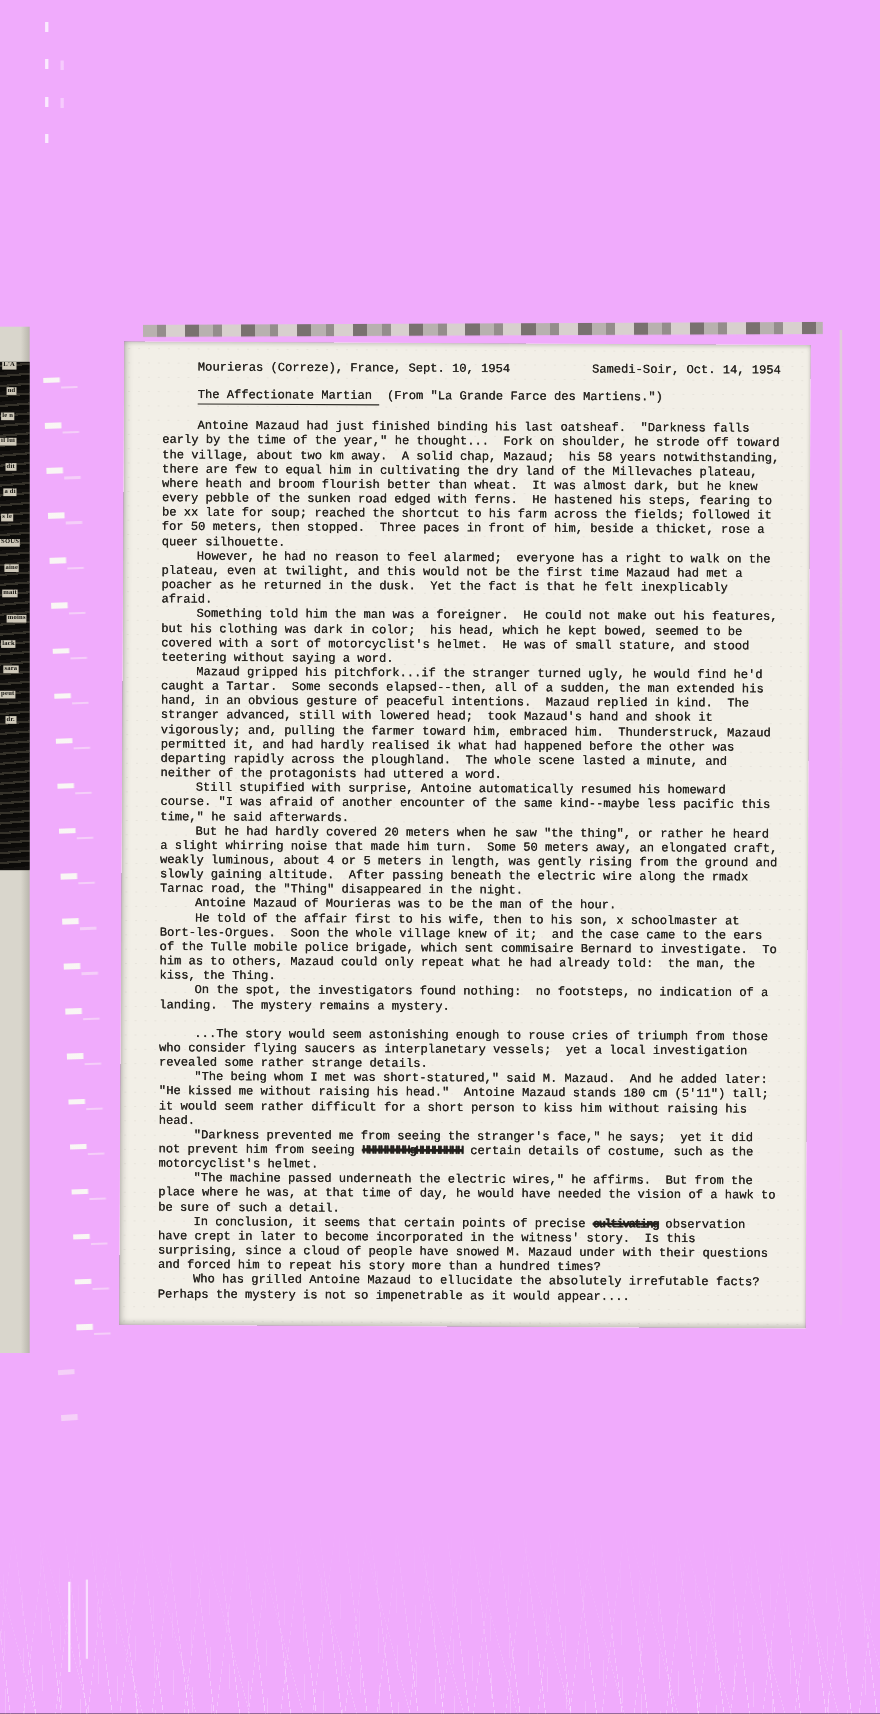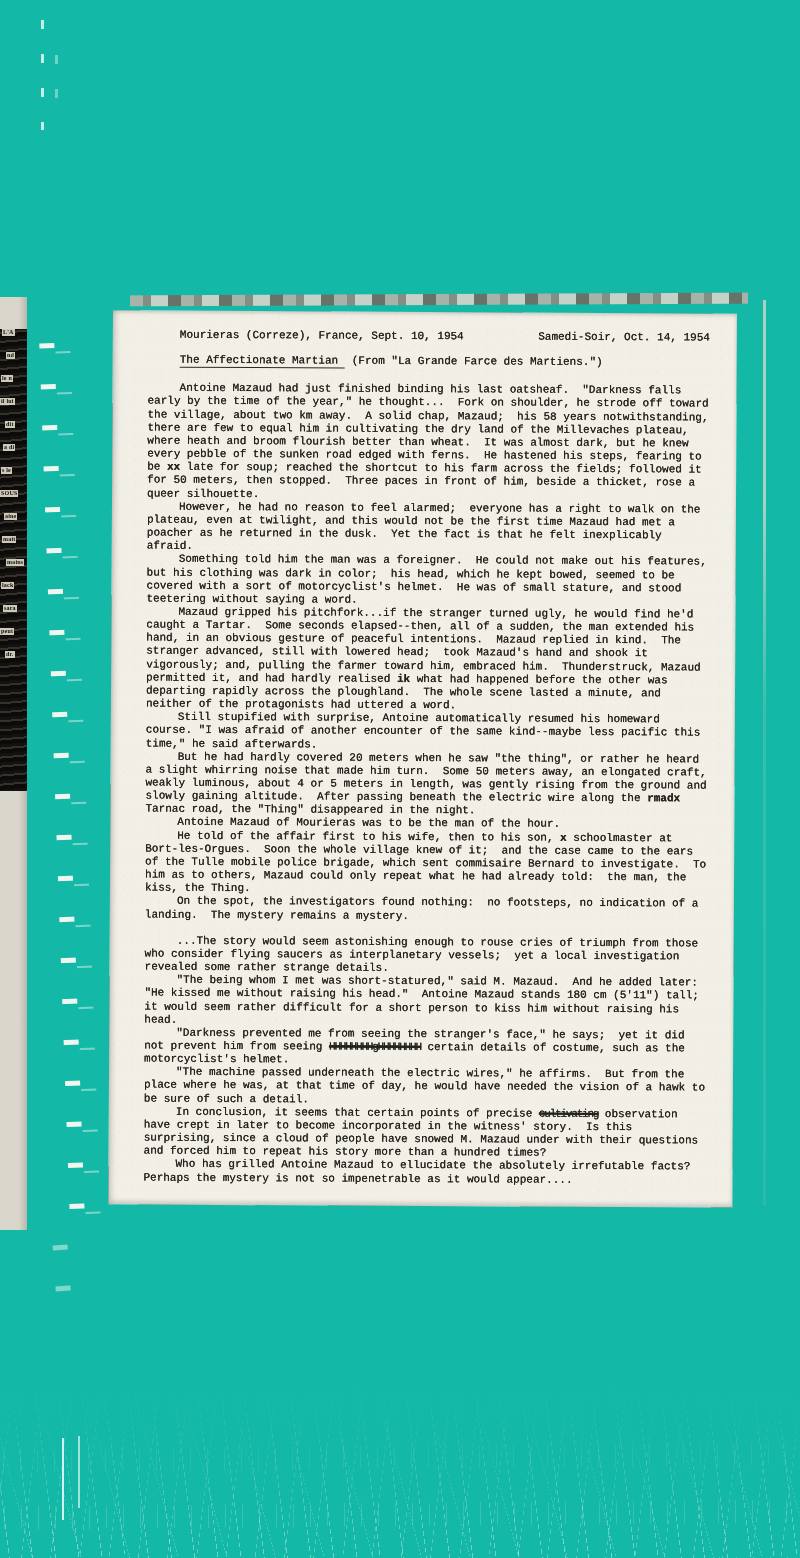--- a/index.html
+++ b/index.html
@@ -1,18 +1,18 @@
 <!DOCTYPE html>
 <html><head>
 <meta charset="utf-8">
 <style>
   html,body{margin:0;padding:0;background:#030303;}
   body{width:800px;height:1558px;overflow:hidden;position:relative;
        font-family:"Liberation Sans",sans-serif;}
-  .photo{position:absolute;inset:0;background:#14b8a6;}
+  .photo{position:absolute;inset:0;background:#f0abfc;}
 
   
   .back-sliver{position:absolute;left:0;top:297px;width:27px;height:933px;
     background:linear-gradient(90deg,#d9d6cc 0 70%,#b9b6ac 100%);overflow:hidden;}
   .dark-band{position:absolute;left:0;top:32px;width:27px;height:462px;
     background:
       repeating-linear-gradient(175deg,#141210 0 3px,#35322a 3px 5px,#0c0b09 5px 9px),
       #181611;overflow:hidden;}
   .frag{background:#cfc9ba;color:#11100c;font:700 6px/7px "Liberation Serif",serif;
     width:max-content;padding:0 1px;margin-bottom:16px;letter-spacing:.2px;}
@@ -56,22 +56,22 @@
     background-size:9px 13px,13px 7px;background-position:0 0,4px 6px;
     color:#24221e;font-family:"Liberation Mono","DejaVu Sans Mono",monospace;
     font-size:11px;line-height:13.15px;
     text-shadow:0 0 .5px rgba(35,32,27,.85),.3px .3px 0 rgba(35,32,27,.3);}
   .hdr{display:flex;justify-content:space-between;padding-left:32px;padding-right:2px;}
   .title-line{margin:12px 0 0 32px;}
   .title-u{border-bottom:1.2px solid #2a2823;padding-right:7px;padding-bottom:1px;}
   .doc-body{margin-top:15px;}
   .para{margin:0;text-indent:32px;white-space:pre-wrap;}
   .para.gap{margin-top:13px;}
-  .over{font-weight:bold;}
-  .struck{font-weight:normal;text-decoration:line-through;text-decoration-thickness:2px;
+  .over{font-weight:normal;}
+  .struck{font-weight:bold;text-decoration:line-through;text-decoration-thickness:2px;
     letter-spacing:-1.2px;}
 
   
   .scratches{position:absolute;left:0;top:1385px;width:800px;height:173px;
     background-image:
       repeating-linear-gradient(83deg,transparent 0 9px,rgba(255,255,255,.4) 9px 9.6px,transparent 9.6px 23px),
       repeating-linear-gradient(97deg,transparent 0 13px,rgba(255,255,255,.3) 13px 13.5px,transparent 13.5px 29px),
       repeating-linear-gradient(89deg,transparent 0 5px,rgba(255,255,255,.22) 5px 5.4px,transparent 5.4px 17px),
       repeating-linear-gradient(75deg,transparent 0 31px,rgba(255,255,255,.25) 31px 31.5px,transparent 31.5px 47px);
     mask-image:linear-gradient(180deg,transparent 0,rgba(0,0,0,.45) 55%,#000 100%);

